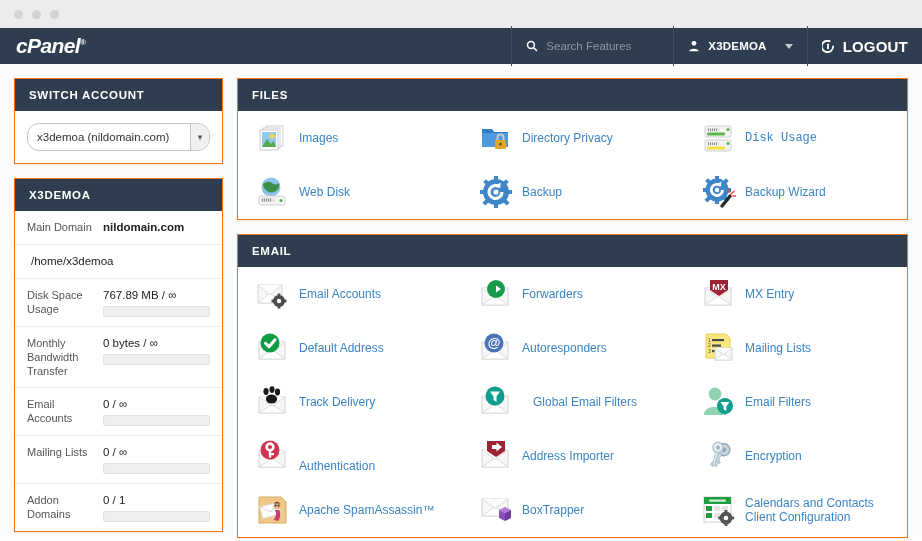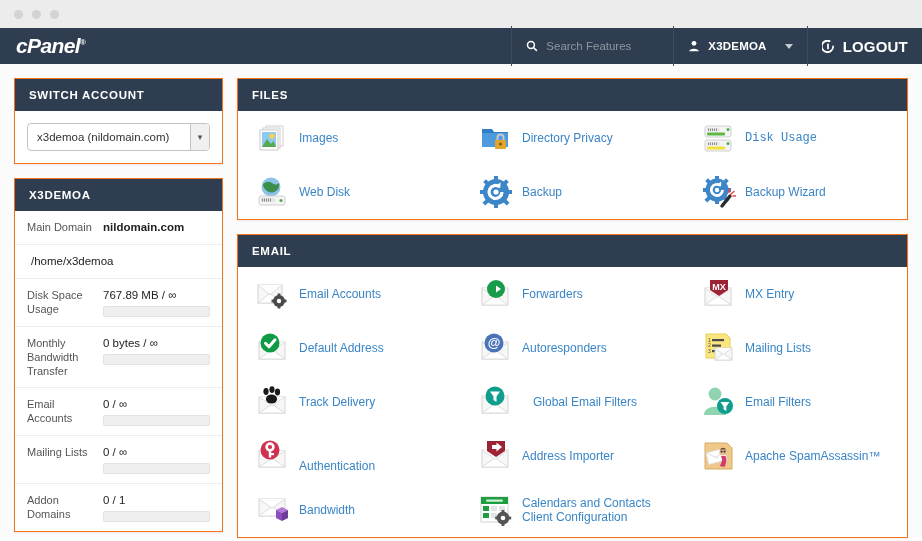--- a/index.html
+++ b/index.html
@@ -47,21 +47,21 @@
 
   .panel { background: #fff; border: 1px solid #f97316; box-shadow: 0 1px 2px rgba(0,0,0,.07); margin-bottom: 14px; }
   .panel-head {
     background: #2e3e50; color: #fff; font-size: 11.5px; font-weight: bold;
     letter-spacing: .7px; padding: 10px 14px;
   }
   .panel-body { padding: 12px; }
 
   
   .acct-select {
-    width: 100%; height: 28px; border: 1px solid #c4c4c4; border-radius: 4px;
+    width: 100%; height: 28px; border: 1px solid #c4c4c4; border-radius: 12px;
     background: #fff; display: flex; align-items: center; justify-content: space-between;
     font-size: 11.5px; color: #333; padding-left: 9px; overflow: hidden;
   }
   .acct-arrow {
     width: 19px; height: 26px; background: #f0f0f0; border-left: 1px solid #c4c4c4;
     display: flex; align-items: center; justify-content: center; color: #555; font-size: 9px;
   }
 
   
   .stat-row { display: flex; padding: 9px 12px; border-bottom: 1px solid #eeeeee; align-items: flex-start; }
@@ -496,20 +496,40 @@
                   </g>
                   <path d="M8 2 H26 V12 L17 18 L8 12 Z" fill="#9e2235"></path>
                   <path d="M13 6 h4.5 v-2.5 L23 8 l-5.5 4.5 V10 H13 Z" fill="#ffffff"></path>
                 </svg>
               </span>
               <span class="cell-label">Address Importer</span>
             </a>
             <a class="cell" href="#" style="text-decoration: none;">
               <span class="icon">
                 <svg width="34" height="34" viewBox="0 0 34 34">
+                  <g transform="rotate(38 17 17)">
+                    <circle cx="17" cy="9" r="6" fill="#c7d6de" stroke="#93a8b4" stroke-width="1.4"></circle>
+                    <circle cx="17" cy="9" r="2.3" fill="#8fa3ae"></circle>
+                    <rect x="15.6" y="14" width="2.8" height="15" fill="#cbd9e1" stroke="#9fb2bd" stroke-width="0.8"></rect>
+                    <rect x="18.2" y="21" width="3.6" height="2.4" fill="#cbd9e1" stroke="#9fb2bd" stroke-width="0.8"></rect>
+                    <rect x="18.2" y="25" width="3" height="2.4" fill="#cbd9e1" stroke="#9fb2bd" stroke-width="0.8"></rect>
+                  </g>
+                  <g transform="rotate(14 17 17)" opacity="0.92">
+                    <circle cx="14" cy="9" r="5.2" fill="#e6eef3" stroke="#a9bcc7" stroke-width="1.3"></circle>
+                    <circle cx="14" cy="9" r="2" fill="#9db1bd"></circle>
+                    <rect x="12.8" y="13.4" width="2.4" height="14" fill="#e6eef3" stroke="#aabdc8" stroke-width="0.8"></rect>
+                    <rect x="15.1" y="20" width="3.2" height="2.2" fill="#e6eef3" stroke="#aabdc8" stroke-width="0.8"></rect>
+                  </g>
+                </svg>
+              </span>
+              <span class="cell-label">Encryption</span>
+            </a>
+            <a class="cell" href="#" style="text-decoration: none;">
+              <span class="icon">
+                <svg width="34" height="34" viewBox="0 0 34 34">
                   <path d="M3 4 H25 L30 9 V30 H3 Z" fill="#f0c88a" stroke="#d8ab62"></path>
                   <g transform="rotate(-14 16 17)">
                     <rect x="5" y="11" width="19" height="12" fill="#ffffff" stroke="#d9d9d9"></rect>
                     <path d="M5 11 L14.5 18.5 L24 11" fill="none" stroke="#dcdcdc"></path>
                   </g>
                   <circle cx="21" cy="13" r="3.6" fill="#e8b98e"></circle>
                   <path d="M17.6 10.5 q3.4 -3.4 7 0 z" fill="#6b4a2e"></path>
                   <circle cx="19.6" cy="12.6" r="1.1" fill="#3a3a3a"></circle>
                   <circle cx="22.6" cy="12.6" r="1.1" fill="#3a3a3a"></circle>
                   <path d="M19 17 q2.5 5 -1.5 10 l5 1 q3 -6 1 -11 z" fill="#cf3d6e"></path>
@@ -525,21 +545,21 @@
                     <path d="M3 23 L16 13.65 L29 23 Z" fill="#ffffff" stroke="#dcdcdc"></path>
                     <path d="M3 6 L16 15.350000000000001 L29 6" fill="#fdfdfd" stroke="#dcdcdc"></path>
                   </g>
                   <g>
                     <path d="M20 17 L26 14 L32 17 L26 20 Z" fill="#b07ad6"></path>
                     <path d="M20 17 V25 L26 28 V20 Z" fill="#8a4fba"></path>
                     <path d="M32 17 V25 L26 28 V20 Z" fill="#6f3c9c"></path>
                   </g>
                 </svg>
               </span>
-              <span class="cell-label">Bandwidth</span>
+              <span class="cell-label">BoxTrapper</span>
             </a>
             <a class="cell" href="#" style="text-decoration: none;">
               <span class="icon">
                 <svg width="34" height="34" viewBox="0 0 34 34">
                   <rect x="2" y="4" width="27" height="25" fill="#ffffff" stroke="#d2d2d2"></rect>
                   <rect x="2" y="4" width="27" height="7" fill="#1f9e3f"></rect>
                   <rect x="7" y="6.4" width="17" height="2.4" rx="1.2" fill="#c8f0d2"></rect>
                   <g fill="#e4e4e4">
                     <rect x="4" y="13" width="6" height="5"></rect>
                     <rect x="12" y="13" width="6" height="5"></rect>

